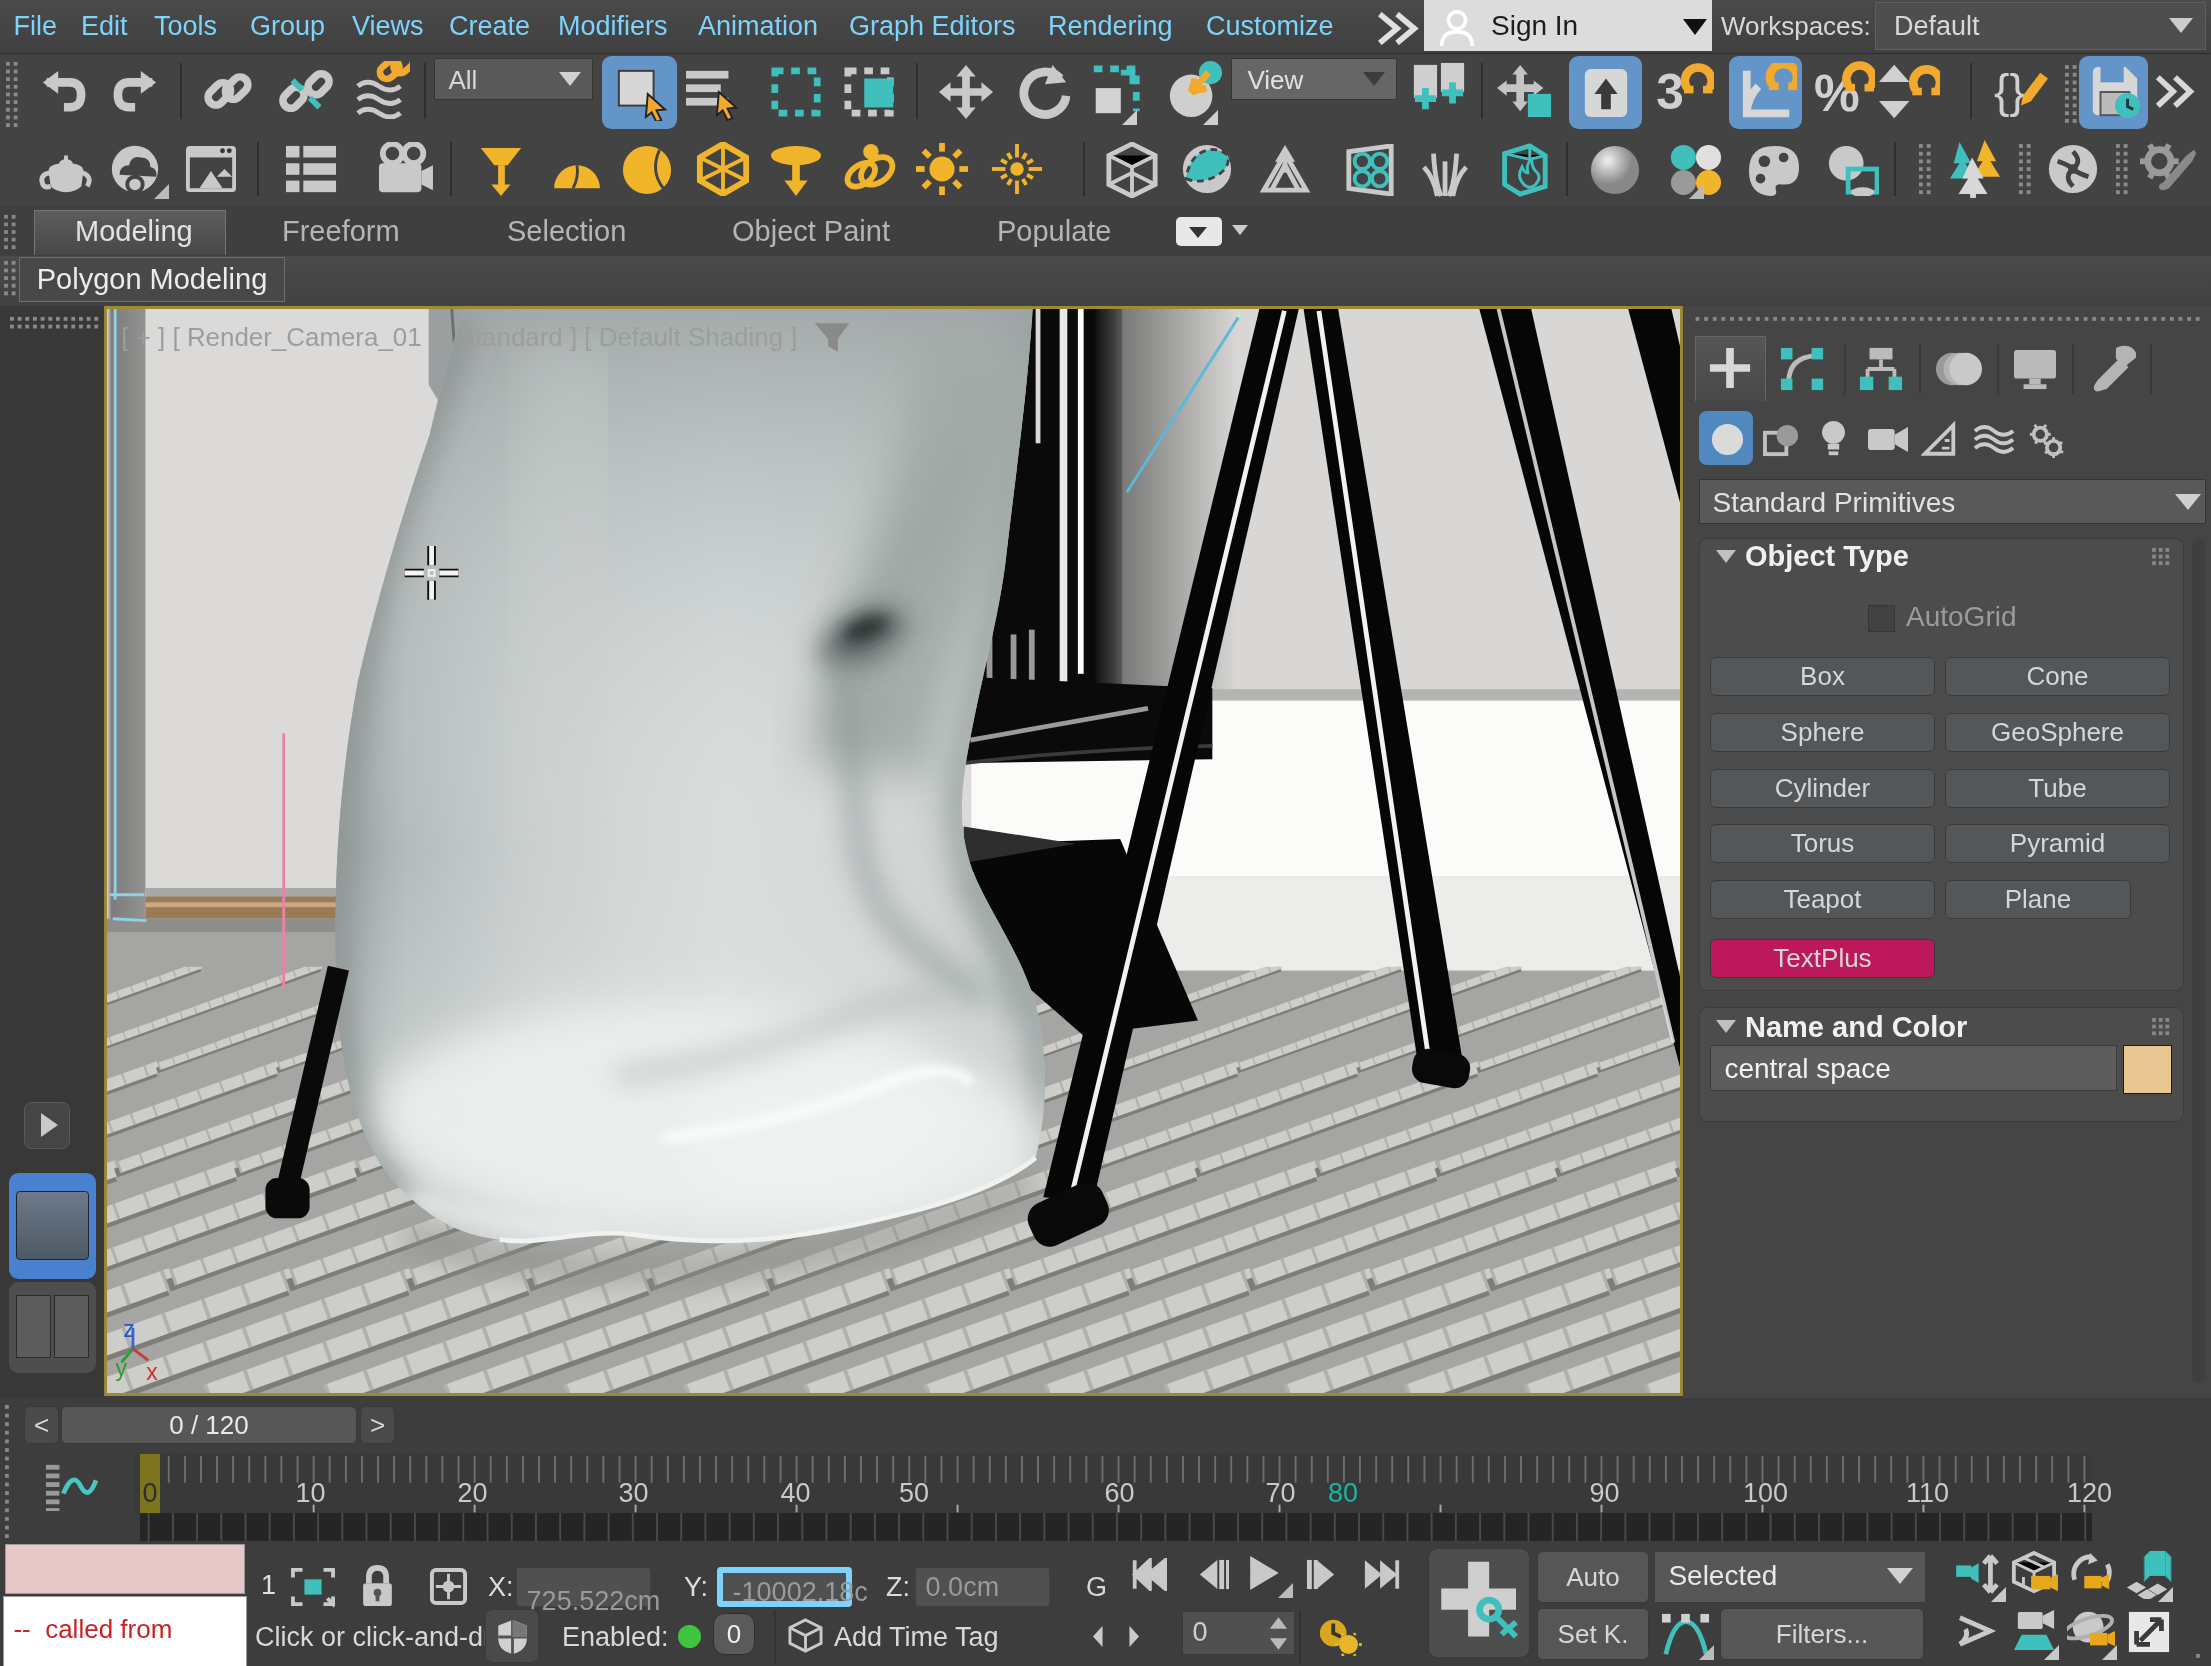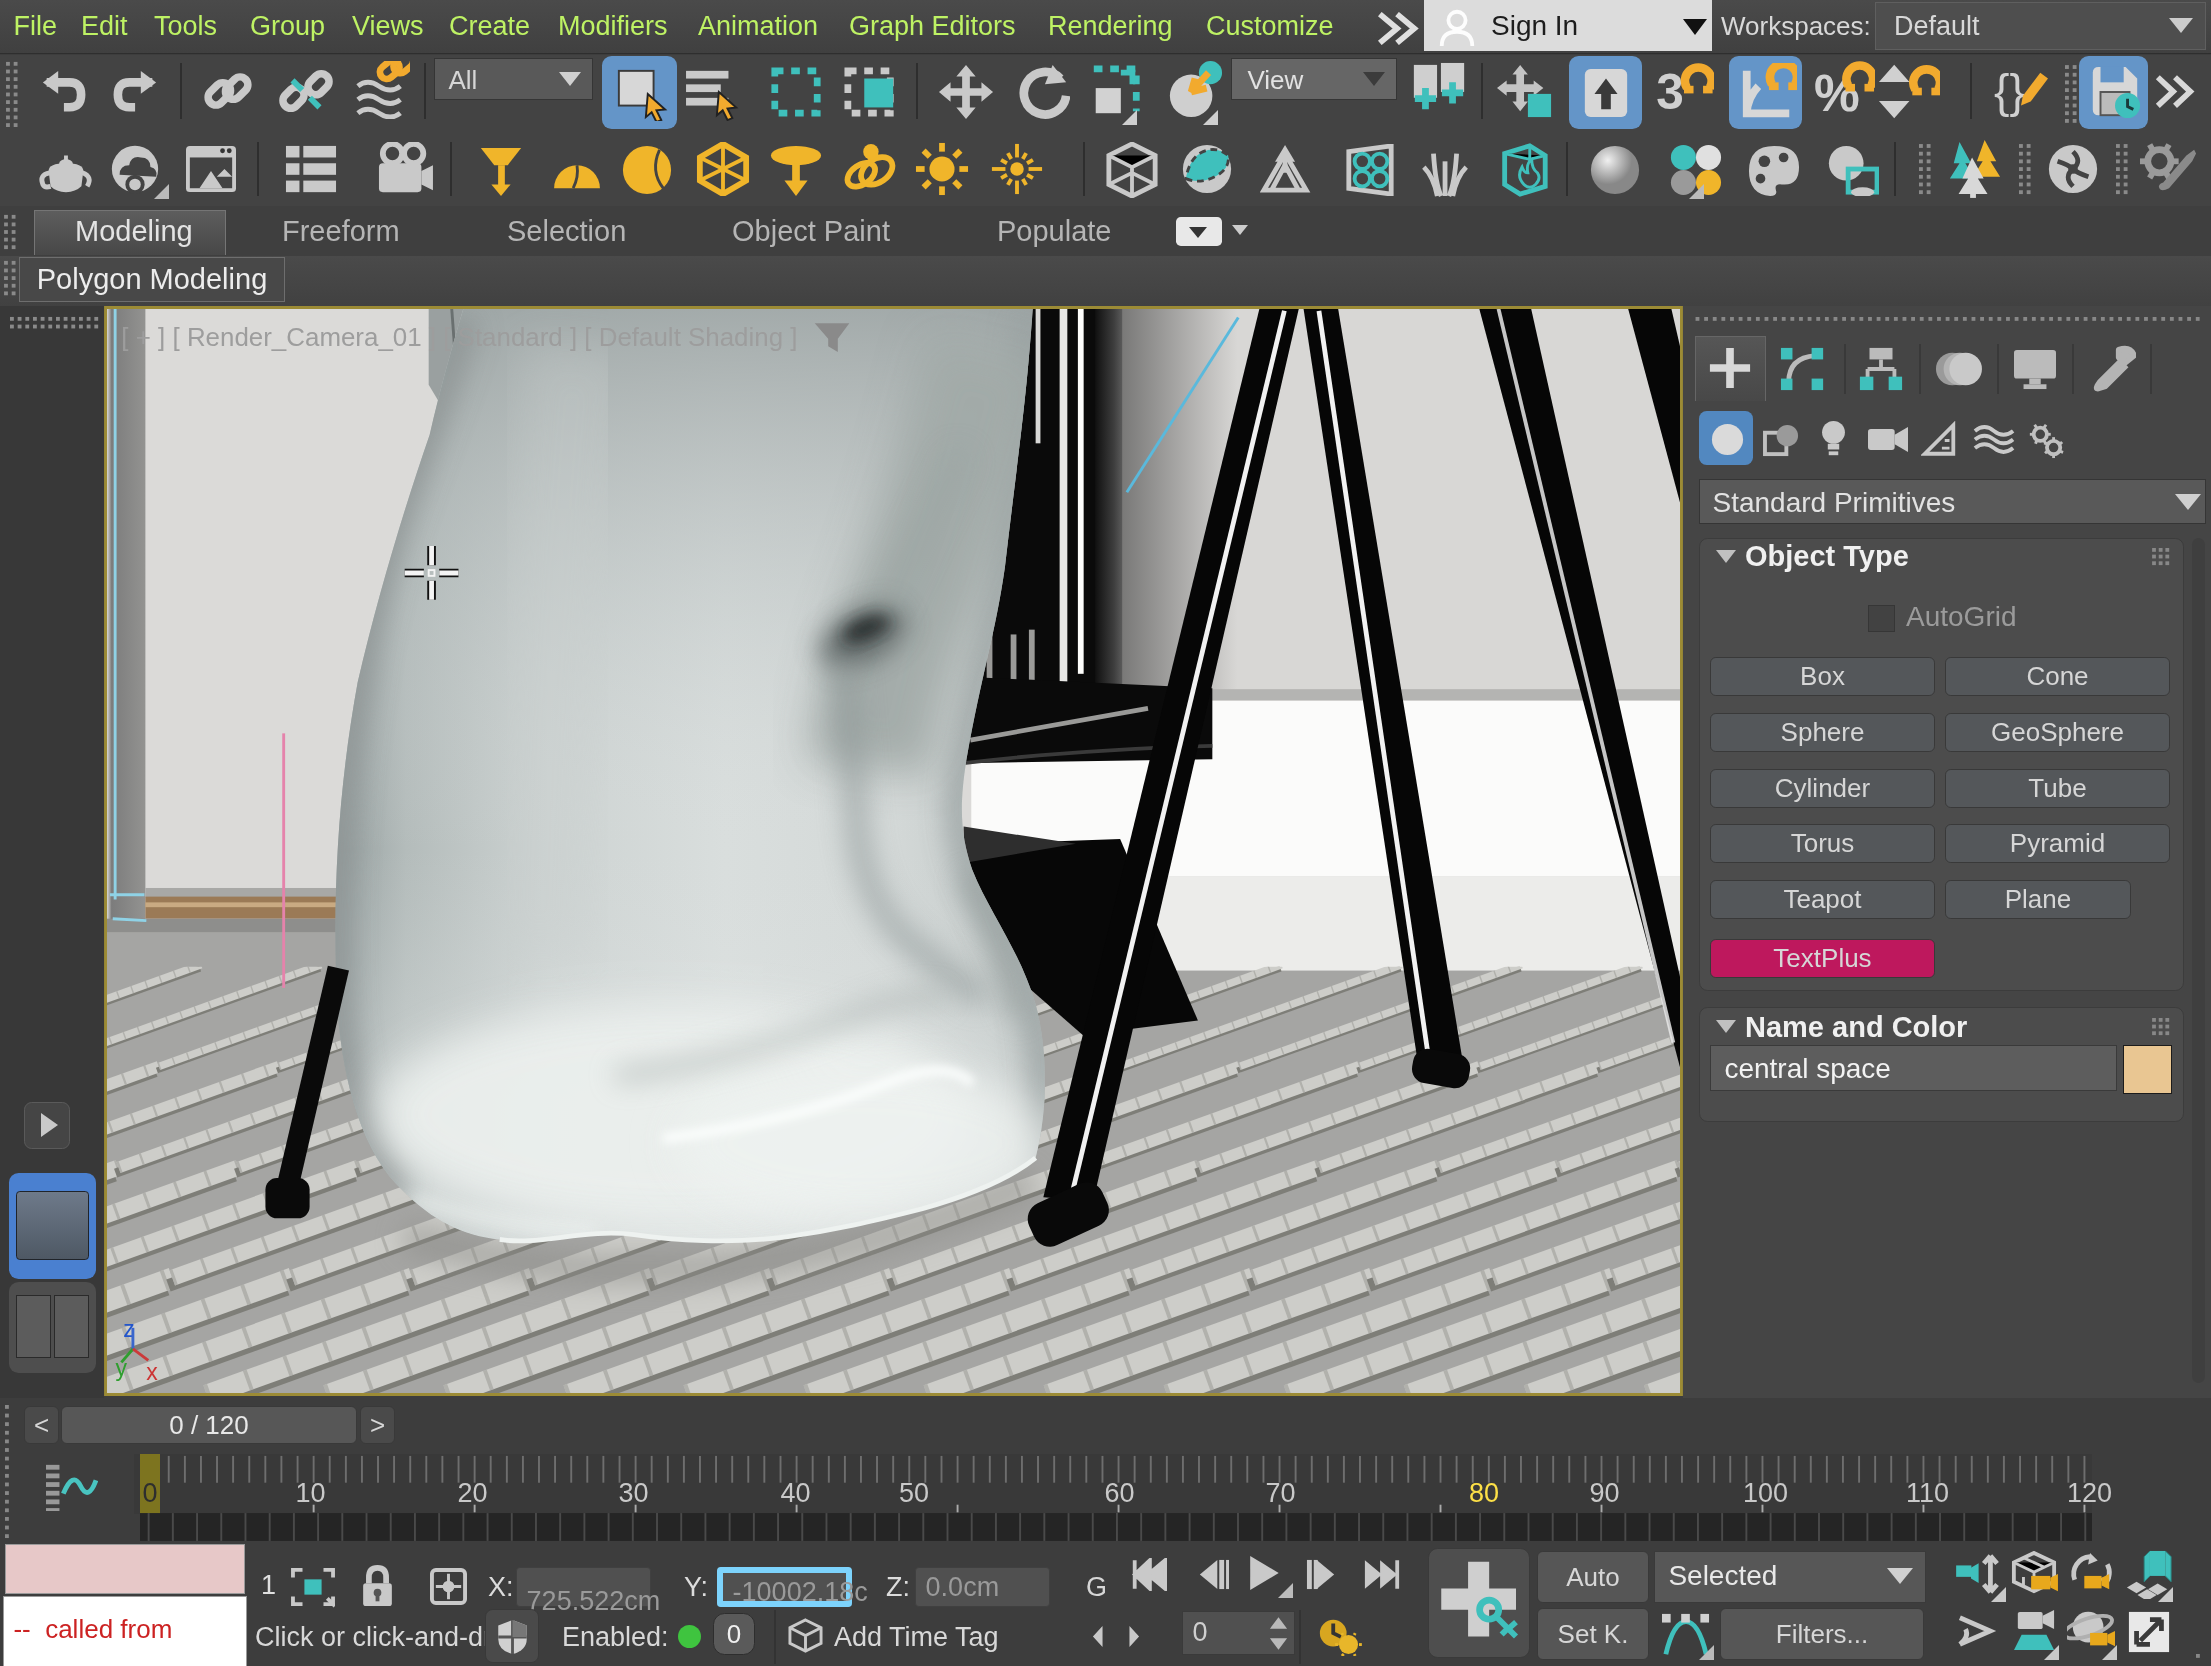--- a/index.html
+++ b/index.html
@@ -1,16 +1,16 @@
 <!DOCTYPE html>
 <html><head><meta charset="utf-8"><style>
 *{margin:0;padding:0;box-sizing:border-box}
 html,body{width:2212px;height:1667px;background:#3d3d3d;font-family:"Liberation Sans",sans-serif;overflow:hidden;position:relative}
 .abs{position:absolute}
-.menu{color:#bef264;font-size:27px}
+.menu{color:#7dd3fc;font-size:27px}
 .sep1{position:absolute;width:1.9px;background:#2e2e2e;top:63px;height:56px}
 .sep2{position:absolute;width:1.9px;background:#2e2e2e;top:142px;height:54px}
 .dd{position:absolute;background:#595959;border:1px solid #353535;color:#d6d6d6;font-size:26px}
 .dd .ar{position:absolute;right:11.5px;top:50%;margin-top:-6.7px;width:0;height:0;border-left:11.5px solid transparent;border-right:11.5px solid transparent;border-top:14.4px solid #d0d0d0}
 .btn{position:absolute;background:#565656;border:1px solid #393939;border-radius:5.8px;color:#d6d6d6;font-size:26px;text-align:center}
 .rtab{position:absolute;color:#b5b5b5;font-size:29px}
 .fly{position:absolute;width:0;height:0;border-left:15.4px solid transparent;border-bottom:15.4px solid #cfcfcf}
 </style></head>
 <body>
 <div class="abs" style="left:0;top:0;width:2212px;height:54px;background:linear-gradient(#4a4a4a,#404040);border-bottom:1px solid #2e2e2e"></div>
@@ -1417,21 +1417,21 @@
     <line x1="2034.6" y1="53" x2="2034.6" y2="61" stroke="#aaa" stroke-width="2"></line>
   </svg>
 <div class="abs" style="left:91px;top:1478px;width:115px;text-align:center;color:#c9c9c9;font-size:27px">0</div>
 <div class="abs" style="left:253px;top:1478px;width:115px;text-align:center;color:#c9c9c9;font-size:27px">10</div>
 <div class="abs" style="left:415px;top:1478px;width:115px;text-align:center;color:#c9c9c9;font-size:27px">20</div>
 <div class="abs" style="left:576px;top:1478px;width:115px;text-align:center;color:#c9c9c9;font-size:27px">30</div>
 <div class="abs" style="left:738px;top:1478px;width:115px;text-align:center;color:#c9c9c9;font-size:27px">40</div>
 <div class="abs" style="left:899px;top:1478px;width:115px;color:#c9c9c9;font-size:27px">50</div>
 <div class="abs" style="left:1062px;top:1478px;width:115px;text-align:center;color:#c9c9c9;font-size:27px">60</div>
 <div class="abs" style="left:1223px;top:1478px;width:115px;text-align:center;color:#c9c9c9;font-size:27px">70</div>
-<div class="abs" style="left:1384px;top:1478px;width:115px;text-align:right;color:#fde047;font-size:27px">80</div>
+<div class="abs" style="left:1328px;top:1478px;width:115px;text-align:left;color:#14b8a6;font-size:27px">80</div>
 <div class="abs" style="left:1547px;top:1478px;width:115px;text-align:center;color:#c9c9c9;font-size:27px">90</div>
 <div class="abs" style="left:1708px;top:1478px;width:115px;text-align:center;color:#c9c9c9;font-size:27px">100</div>
 <div class="abs" style="left:1870px;top:1478px;width:115px;text-align:center;color:#c9c9c9;font-size:27px">110</div>
 <div class="abs" style="left:2032px;top:1478px;width:115px;text-align:center;color:#c9c9c9;font-size:27px">120</div>
 <div class="abs" style="left:140px;top:1454px;width:20px;height:60px;background:#7d741f"></div>
 <div class="abs" style="left:140px;top:1478px;width:20px;text-align:center;color:#2e2e2e;font-size:27px">0</div>
 <svg class="abs" style="left:140px;top:1513px" width="1952px" height="28" viewBox="0 0 2032 29">
     <rect width="2032" height="29" fill="#252525"></rect>
     <line x1="9.0" y1="0" x2="9.0" y2="29" stroke="#4a4a4a" stroke-width="2"></line>
     <line x1="34.2" y1="0" x2="34.2" y2="29" stroke="#4a4a4a" stroke-width="2"></line>

